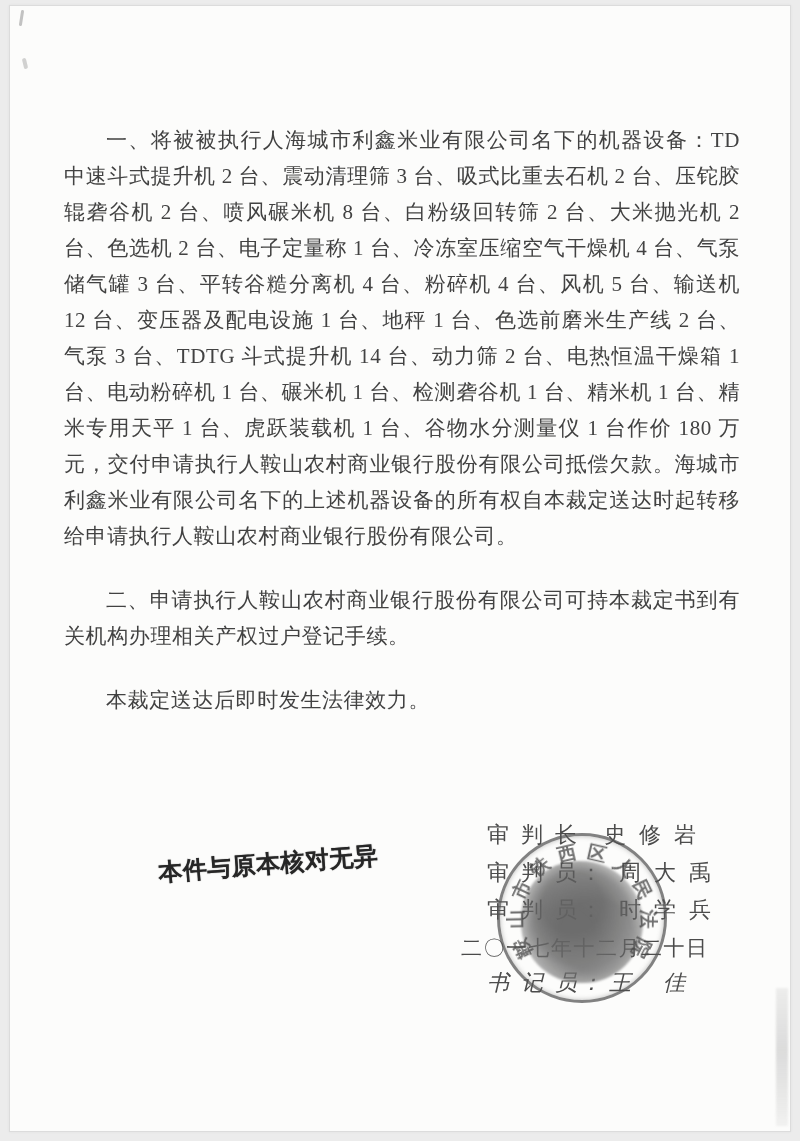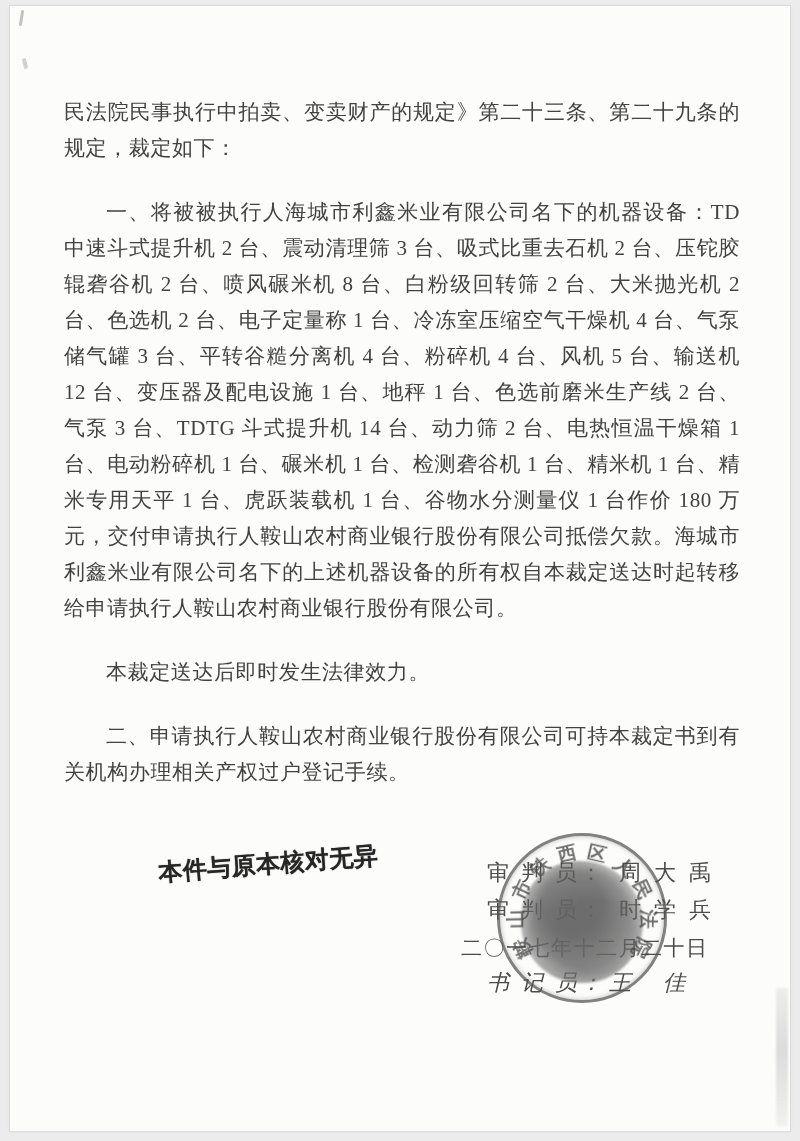--- a/index.html
+++ b/index.html
@@ -112,28 +112,30 @@
 <body>
 
 <div class="canvas">
   <div class="paper"></div>
 
   <div class="artifact a1"></div>
   <div class="artifact a2"></div>
   <div class="artifact smudge-right"></div>
 
   <div class="body-text">
-    <p>民法院民事执行中拍卖、变卖财产的规定》第二十三条、第二十九条的规定，裁定如下：</p>
     <p class="indent">一、将被被执行人海城市利鑫米业有限公司名下的机器设备：TD 中速斗式提升机 2 台、震动清理筛 3 台、吸式比重去石机 2 台、压铊胶辊砻谷机 2 台、喷风碾米机 8 台、白粉级回转筛 2 台、大米抛光机 2 台、色选机 2 台、电子定量称 1 台、冷冻室压缩空气干燥机 4 台、气泵储气罐 3 台、平转谷糙分离机 4 台、粉碎机 4 台、风机 5 台、输送机 12 台、变压器及配电设施 1 台、地秤 1 台、色选前磨米生产线 2 台、气泵 3 台、TDTG 斗式提升机 14 台、动力筛 2 台、电热恒温干燥箱 1 台、电动粉碎机 1 台、碾米机 1 台、检测砻谷机 1 台、精米机 1 台、精米专用天平 1 台、虎跃装载机 1 台、谷物水分测量仪 1 台作价 180 万元，交付申请执行人鞍山农村商业银行股份有限公司抵偿欠款。海城市利鑫米业有限公司名下的上述机器设备的所有权自本裁定送达时起转移给申请执行人鞍山农村商业银行股份有限公司。</p>
+    <p class="indent">二、申请执行人鞍山农村商业银行股份有限公司可持本裁定书到有关机构办理相关产权过户登记手续。</p>
     <p class="indent">本裁定送达后即时发生法律效力。</p>
-    <p class="indent">二、申请执行人鞍山农村商业银行股份有限公司可持本裁定书到有关机构办理相关产权过户登记手续。</p>
   </div>
 
   <div class="verify-stamp">本件与原本核对无异</div>
 
+  <div class="sig no-sep" style="left:487px;top:820px;">
+    <span class="t">审判长</span><span class="n">史修岩</span>
+  </div>
   <div class="sig" style="left:487px;top:858px;">
     <span class="t">审判员</span><span class="s">：</span><span class="n">周大禹</span>
   </div>
   <div class="sig" style="left:487px;top:895px;">
     <span class="t">审判员</span><span class="s">：</span><span class="n">时学兵</span>
   </div>
   <div class="sig date-line" style="left:461px;top:934px;">二〇一七年十二月二十日</div>
   <div class="sig" style="left:487px;top:968px;font-style:italic;">
     <span class="t">书记员</span><span class="s">：</span><span class="n n-wide">王佳</span>
   </div>

